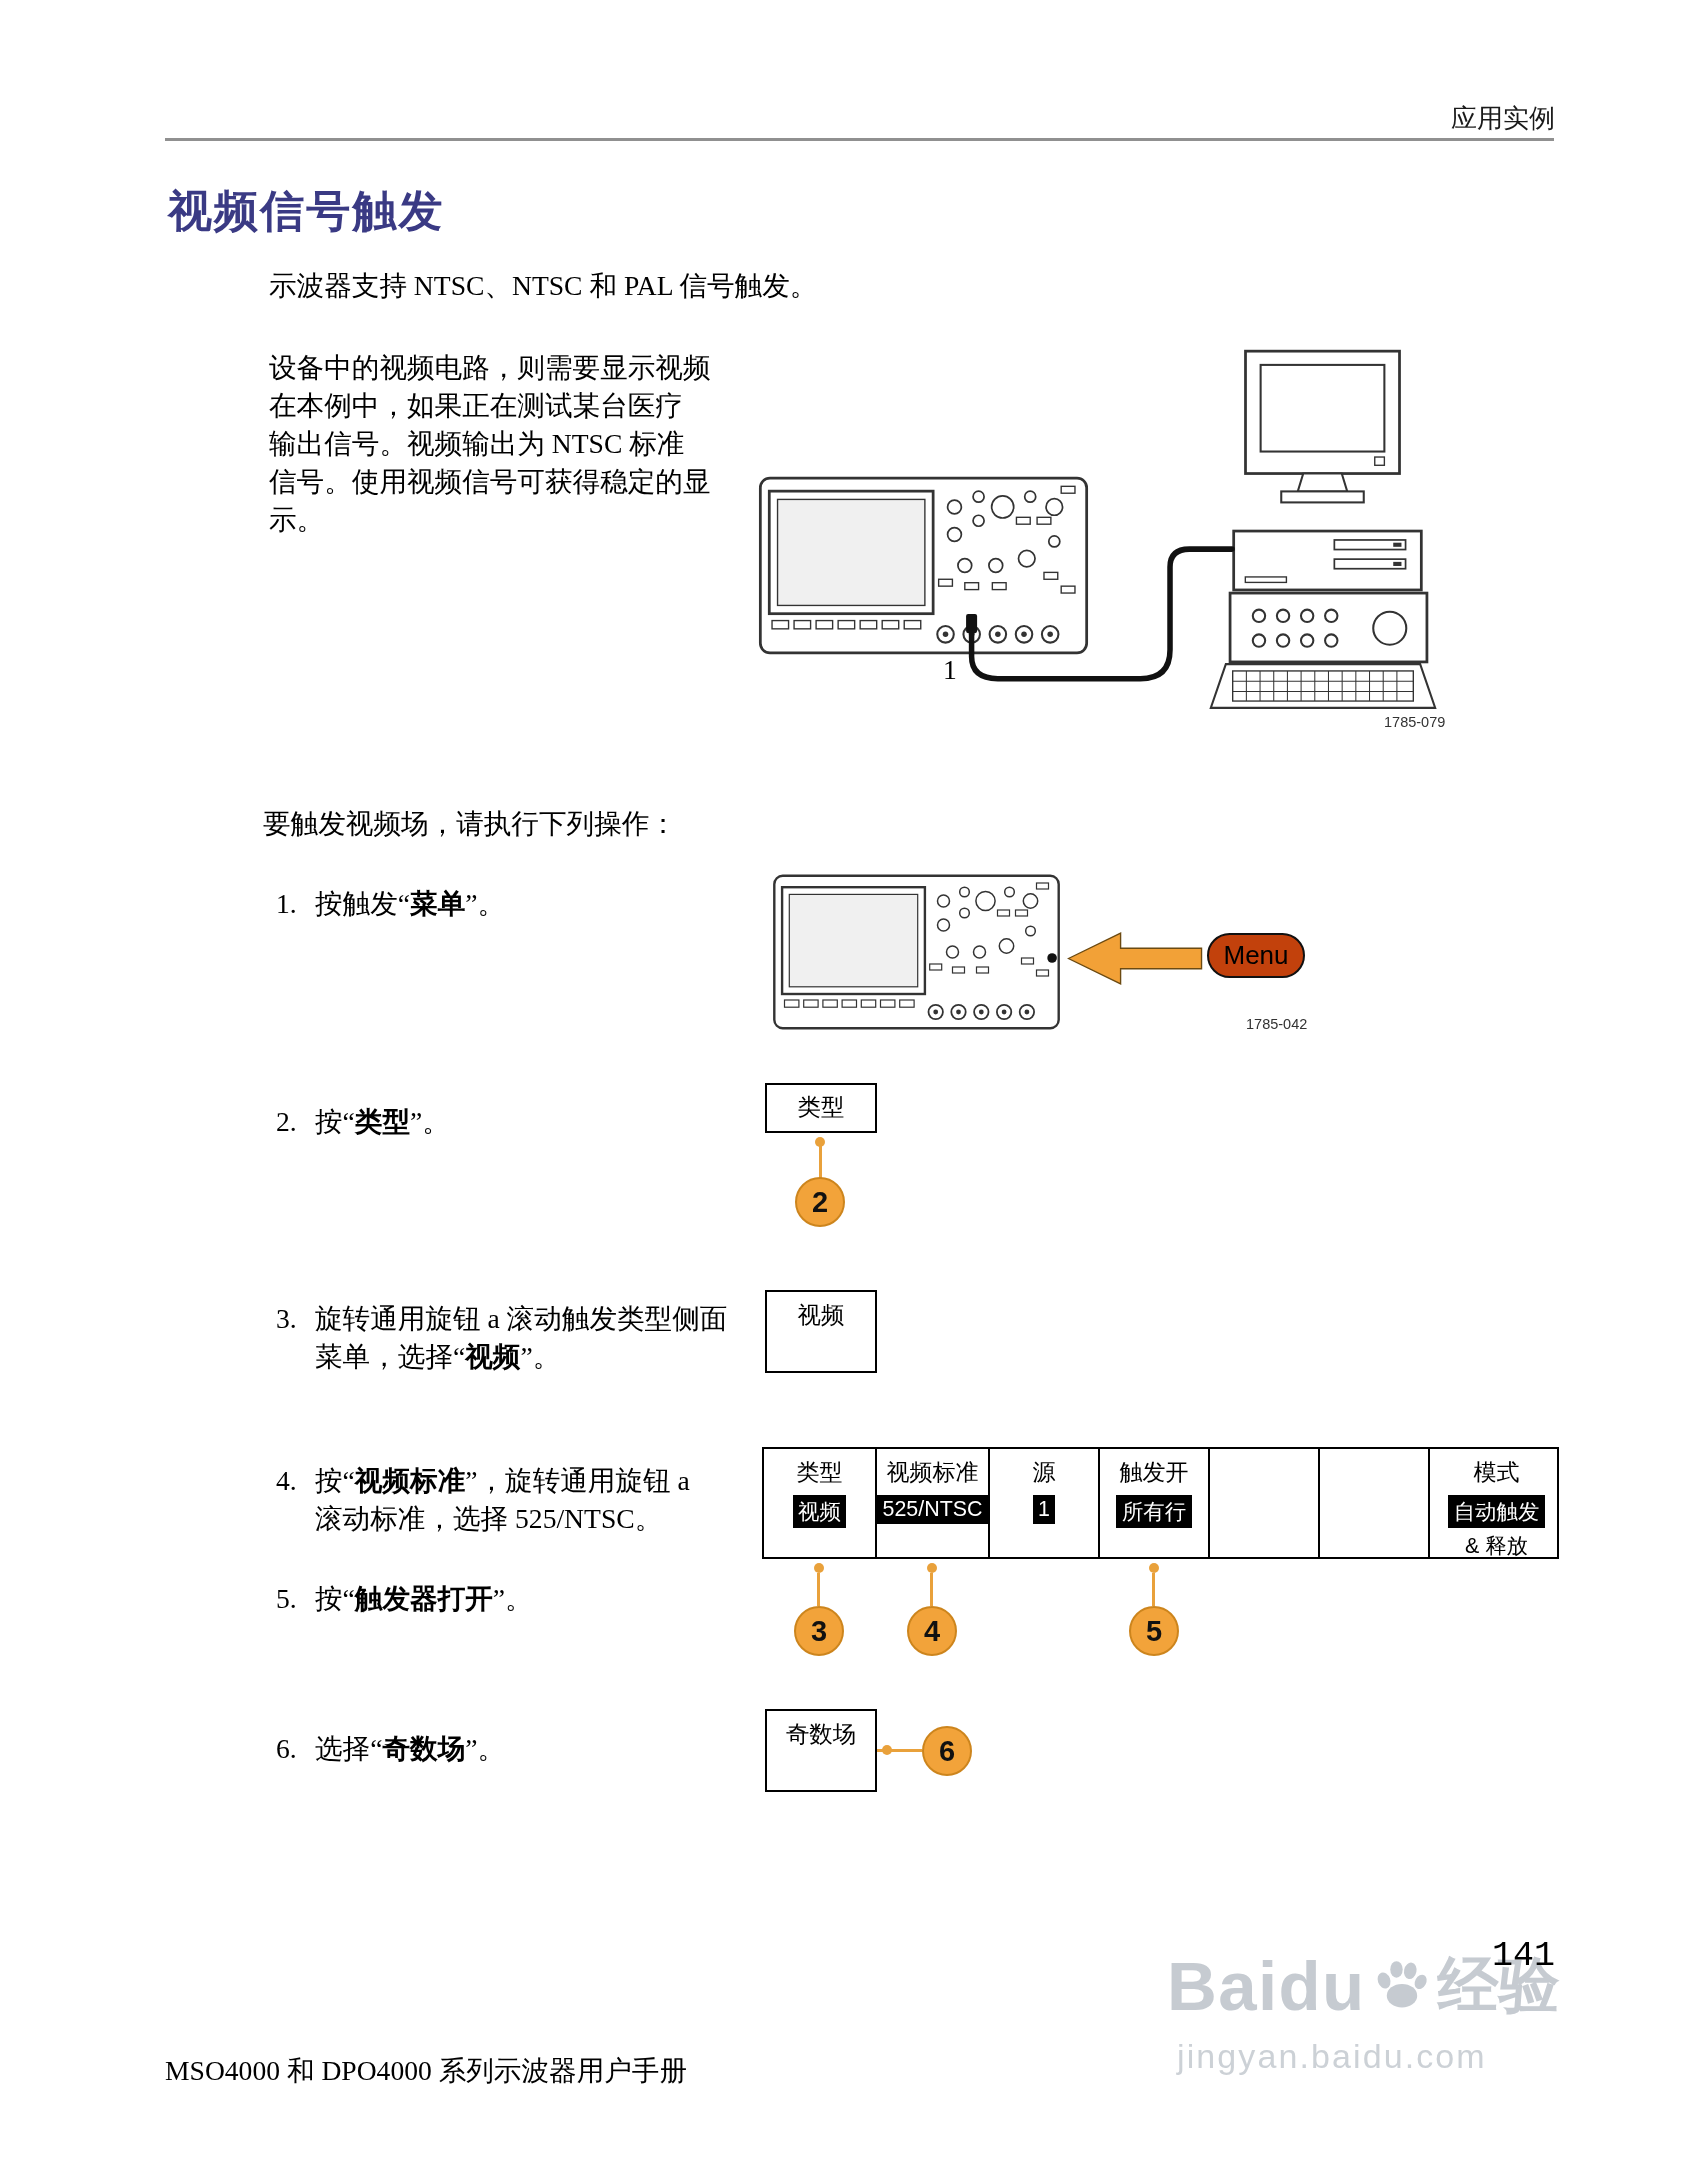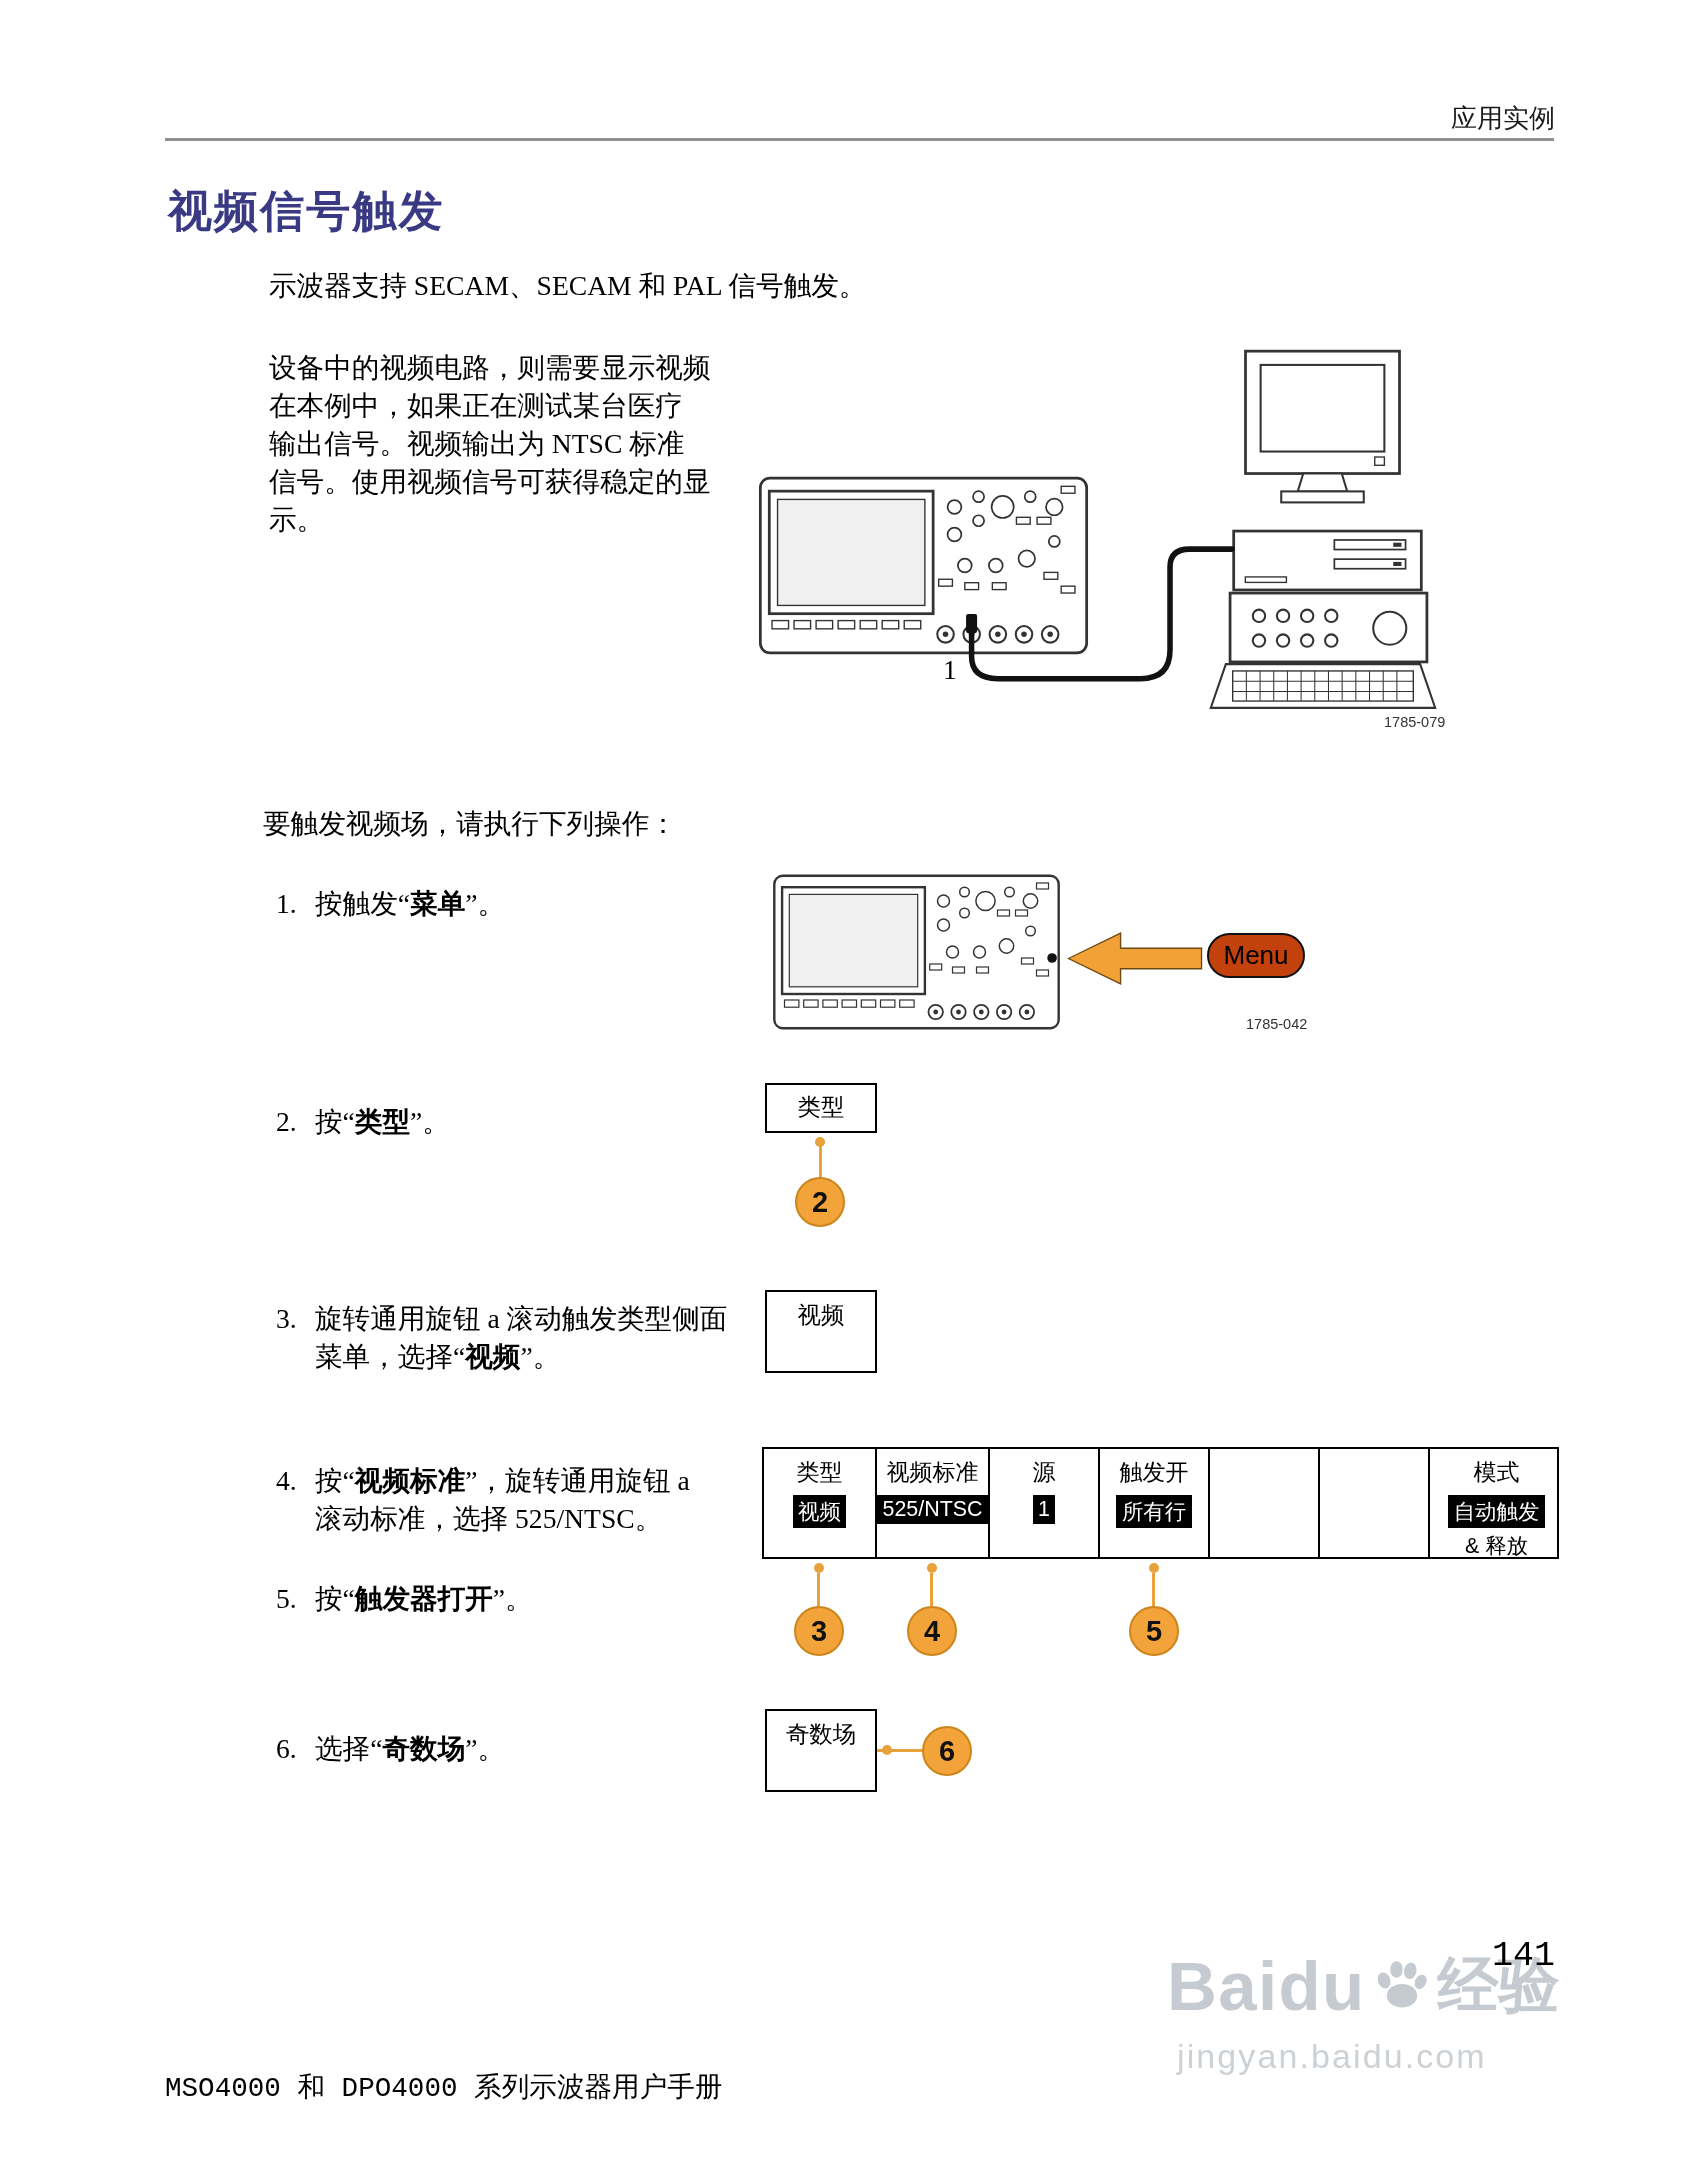--- a/index.html
+++ b/index.html
@@ -43,40 +43,40 @@
   .mextra { font-size: 21.4px; margin-top: 2.8px; }
 
   .callout { width: 50px; height: 50px; border-radius: 50%; background: #F2A33A;
              border: 2.1px solid #cd851d; display: flex; align-items: center; justify-content: center;
              font-family: "Liberation Sans", sans-serif; font-size: 29px; font-weight: bold; color:#111; }
   .cdot { width: 10.3px; height: 10.3px; border-radius: 50%; background: #E9A13B; }
   .cline-v { width: 2.8px; background: #E9A13B; }
   .cline-h { height: 2.8px; background: #E9A13B; }
 
   .footer-left { top: 2052px; left: 165px; font-size: 27.6px;
-                 font-family: Liberation Mono, monospace; z-index: 5; margin-top: 16px; }
+                 font-family: Liberation Serif, serif; z-index: 5; }
   .page-num { top: 1936px; right: 132px; font-size: 35px;
               font-family: Liberation Mono, monospace; z-index: 5; }
 
   .wm { display: flex; align-items: center; gap: 6.9px; color: #c6cbd1; z-index: 1; }
   .wm-brand  { font-family: "Liberation Sans", sans-serif; font-weight: bold; font-size: 69px; letter-spacing: 1.4px; }
   .wm-suffix { font-family: "Liberation Sans", sans-serif; font-weight: bold; font-size: 61px; }
   .wm-url { font-family: "Liberation Sans", sans-serif; font-size: 34px; color: #ccd1d6;
             letter-spacing: 2.1px; z-index: 1; }
 </style>
 </head>
 <body>
 
 <div class="page">
 
   <div class="abs sans header-text">应用实例</div>
   <div class="abs header-rule"></div>
   <div class="abs sans page-title">视频信号触发</div>
 
-  <div class="abs body-text" style="left:269px;top:267px;">示波器支持 SECAM、SECAM 和 PAL 信号触发。</div>
+  <div class="abs body-text" style="left:269px;top:267px;">示波器支持 NTSC、NTSC 和 PAL 信号触发。</div>
 
   <div class="abs body-text" style="left:269px;top:349px;">
     <div>设备中的视频电路，则需要显示视频</div>
     <div>在本例中，如果正在测试某台医疗</div>
     <div>输出信号。视频输出为 NTSC 标准</div>
     <div>信号。使用视频信号可获得稳定的显</div>
     <div>示。</div>
   </div>
 
   <svg class="abs" style="left:758px;top:476px;" width="331" height="179" viewBox="0 0 480 260">

